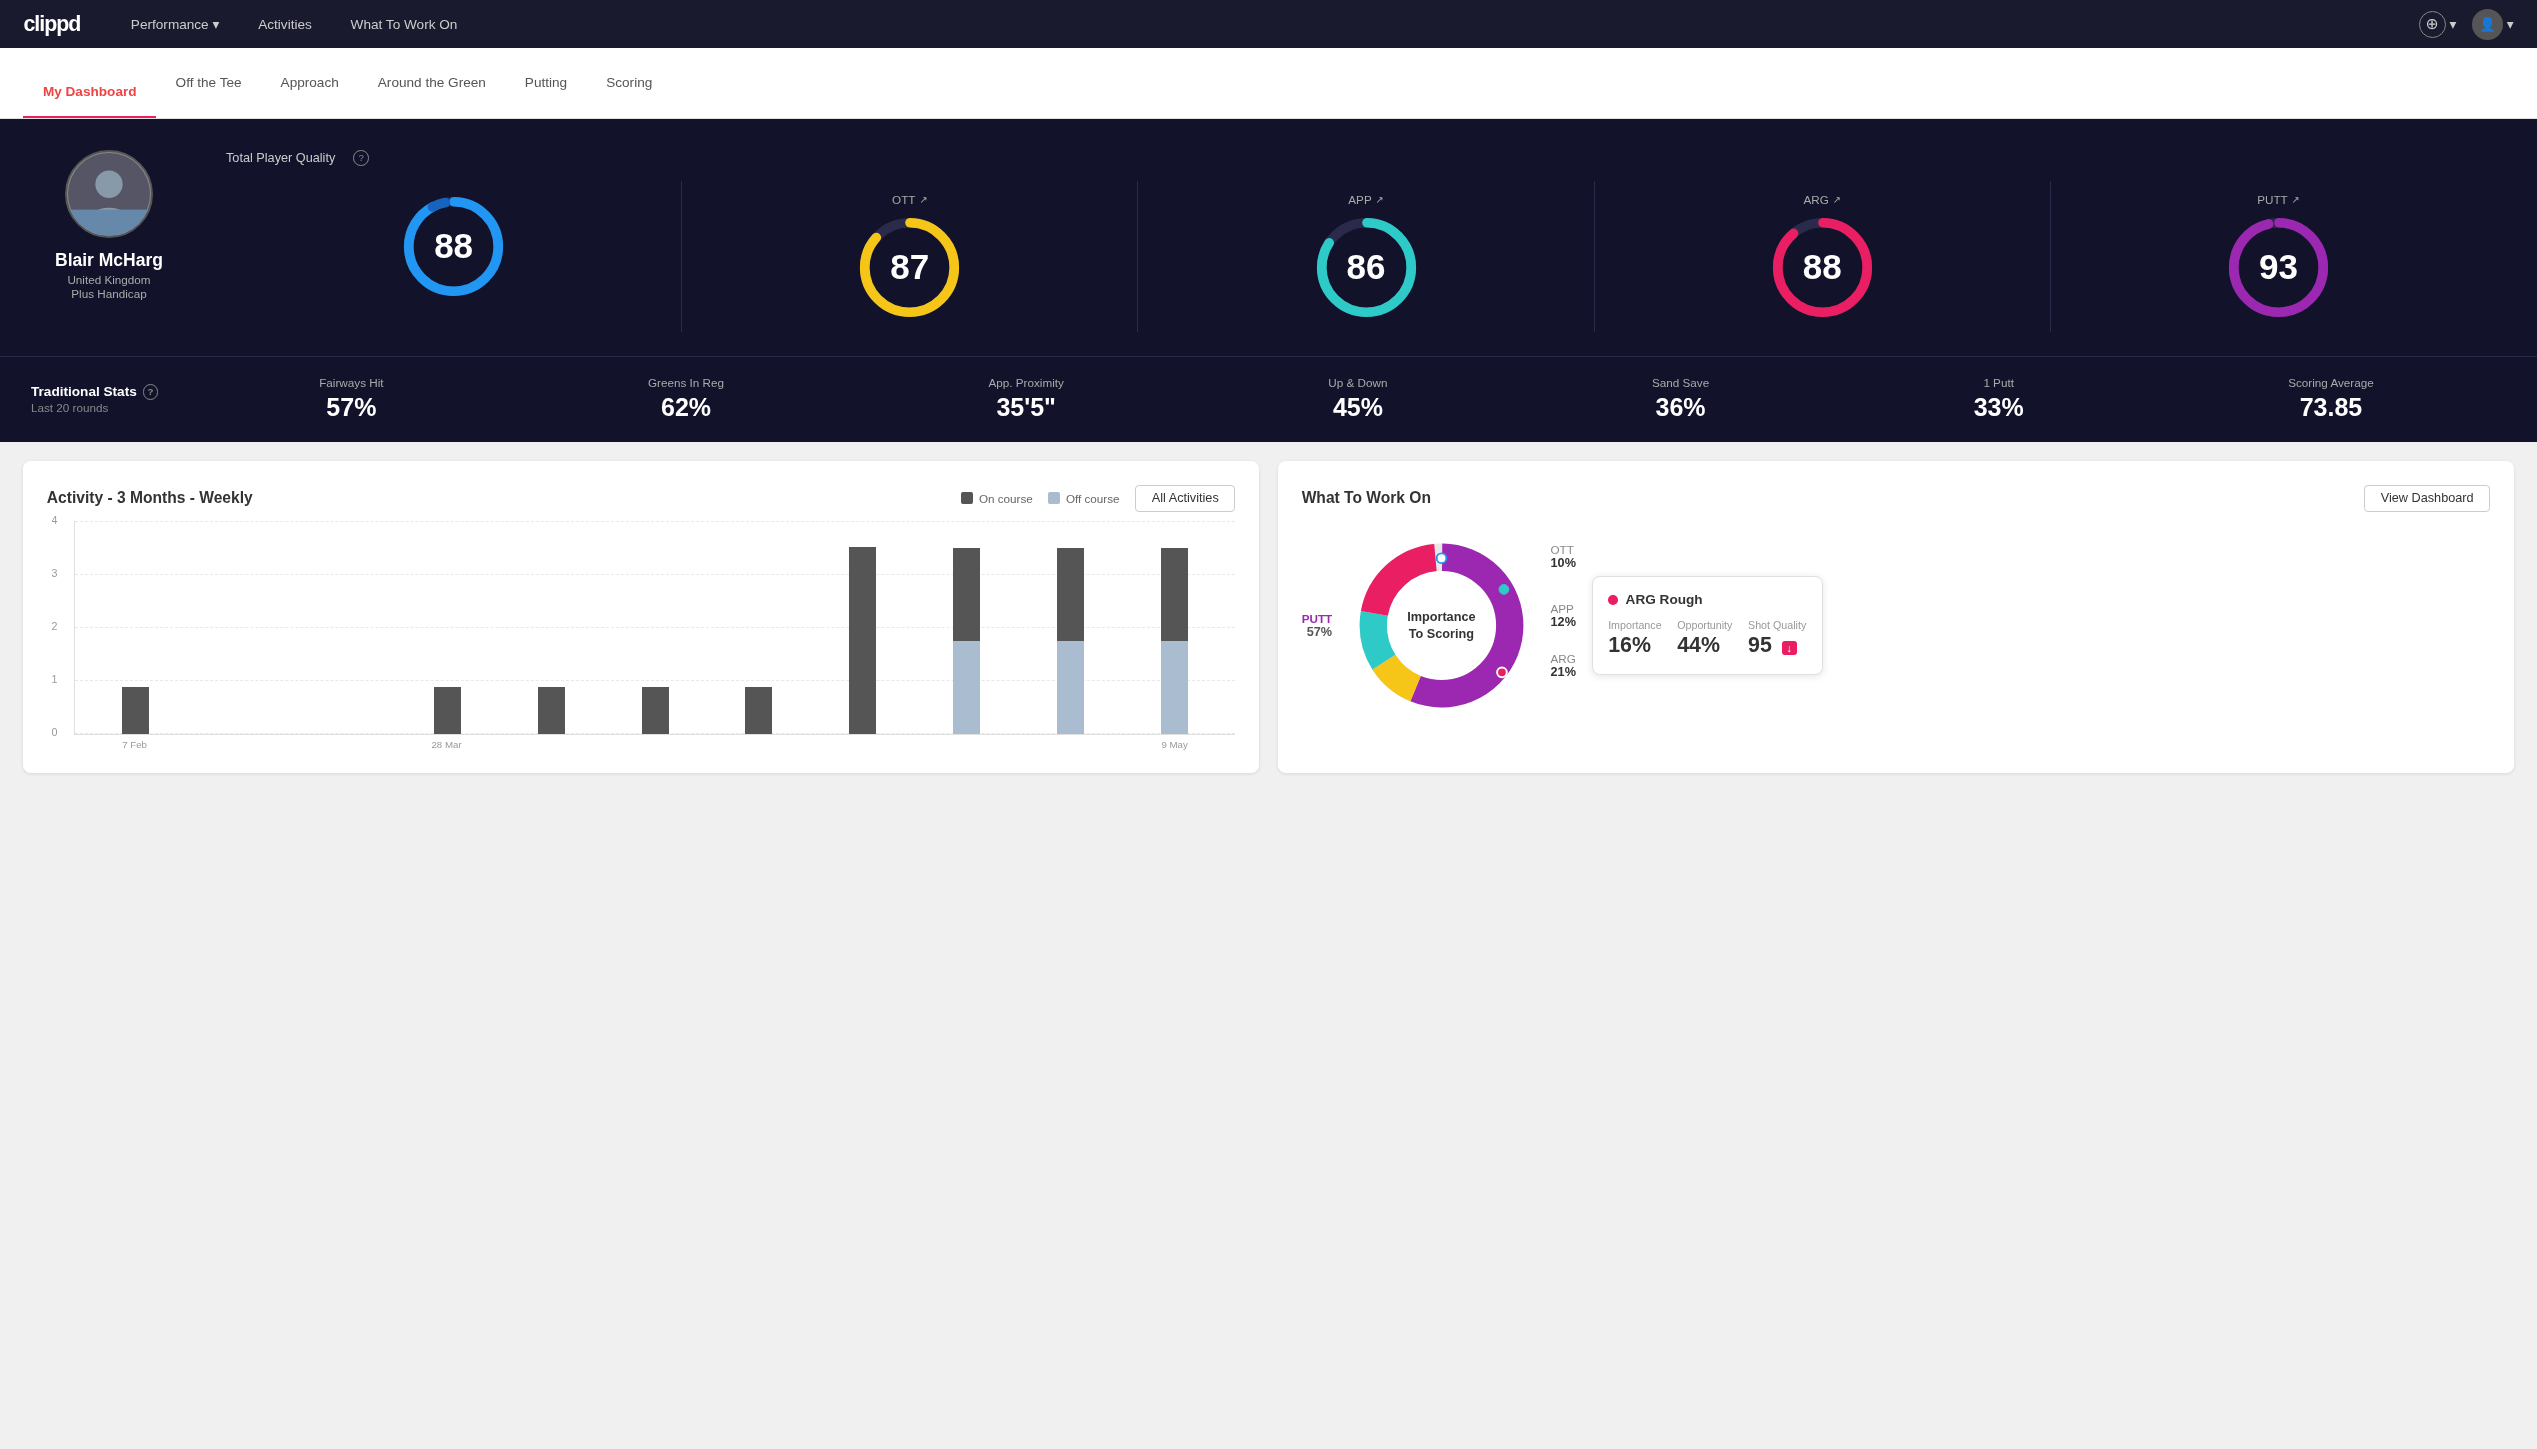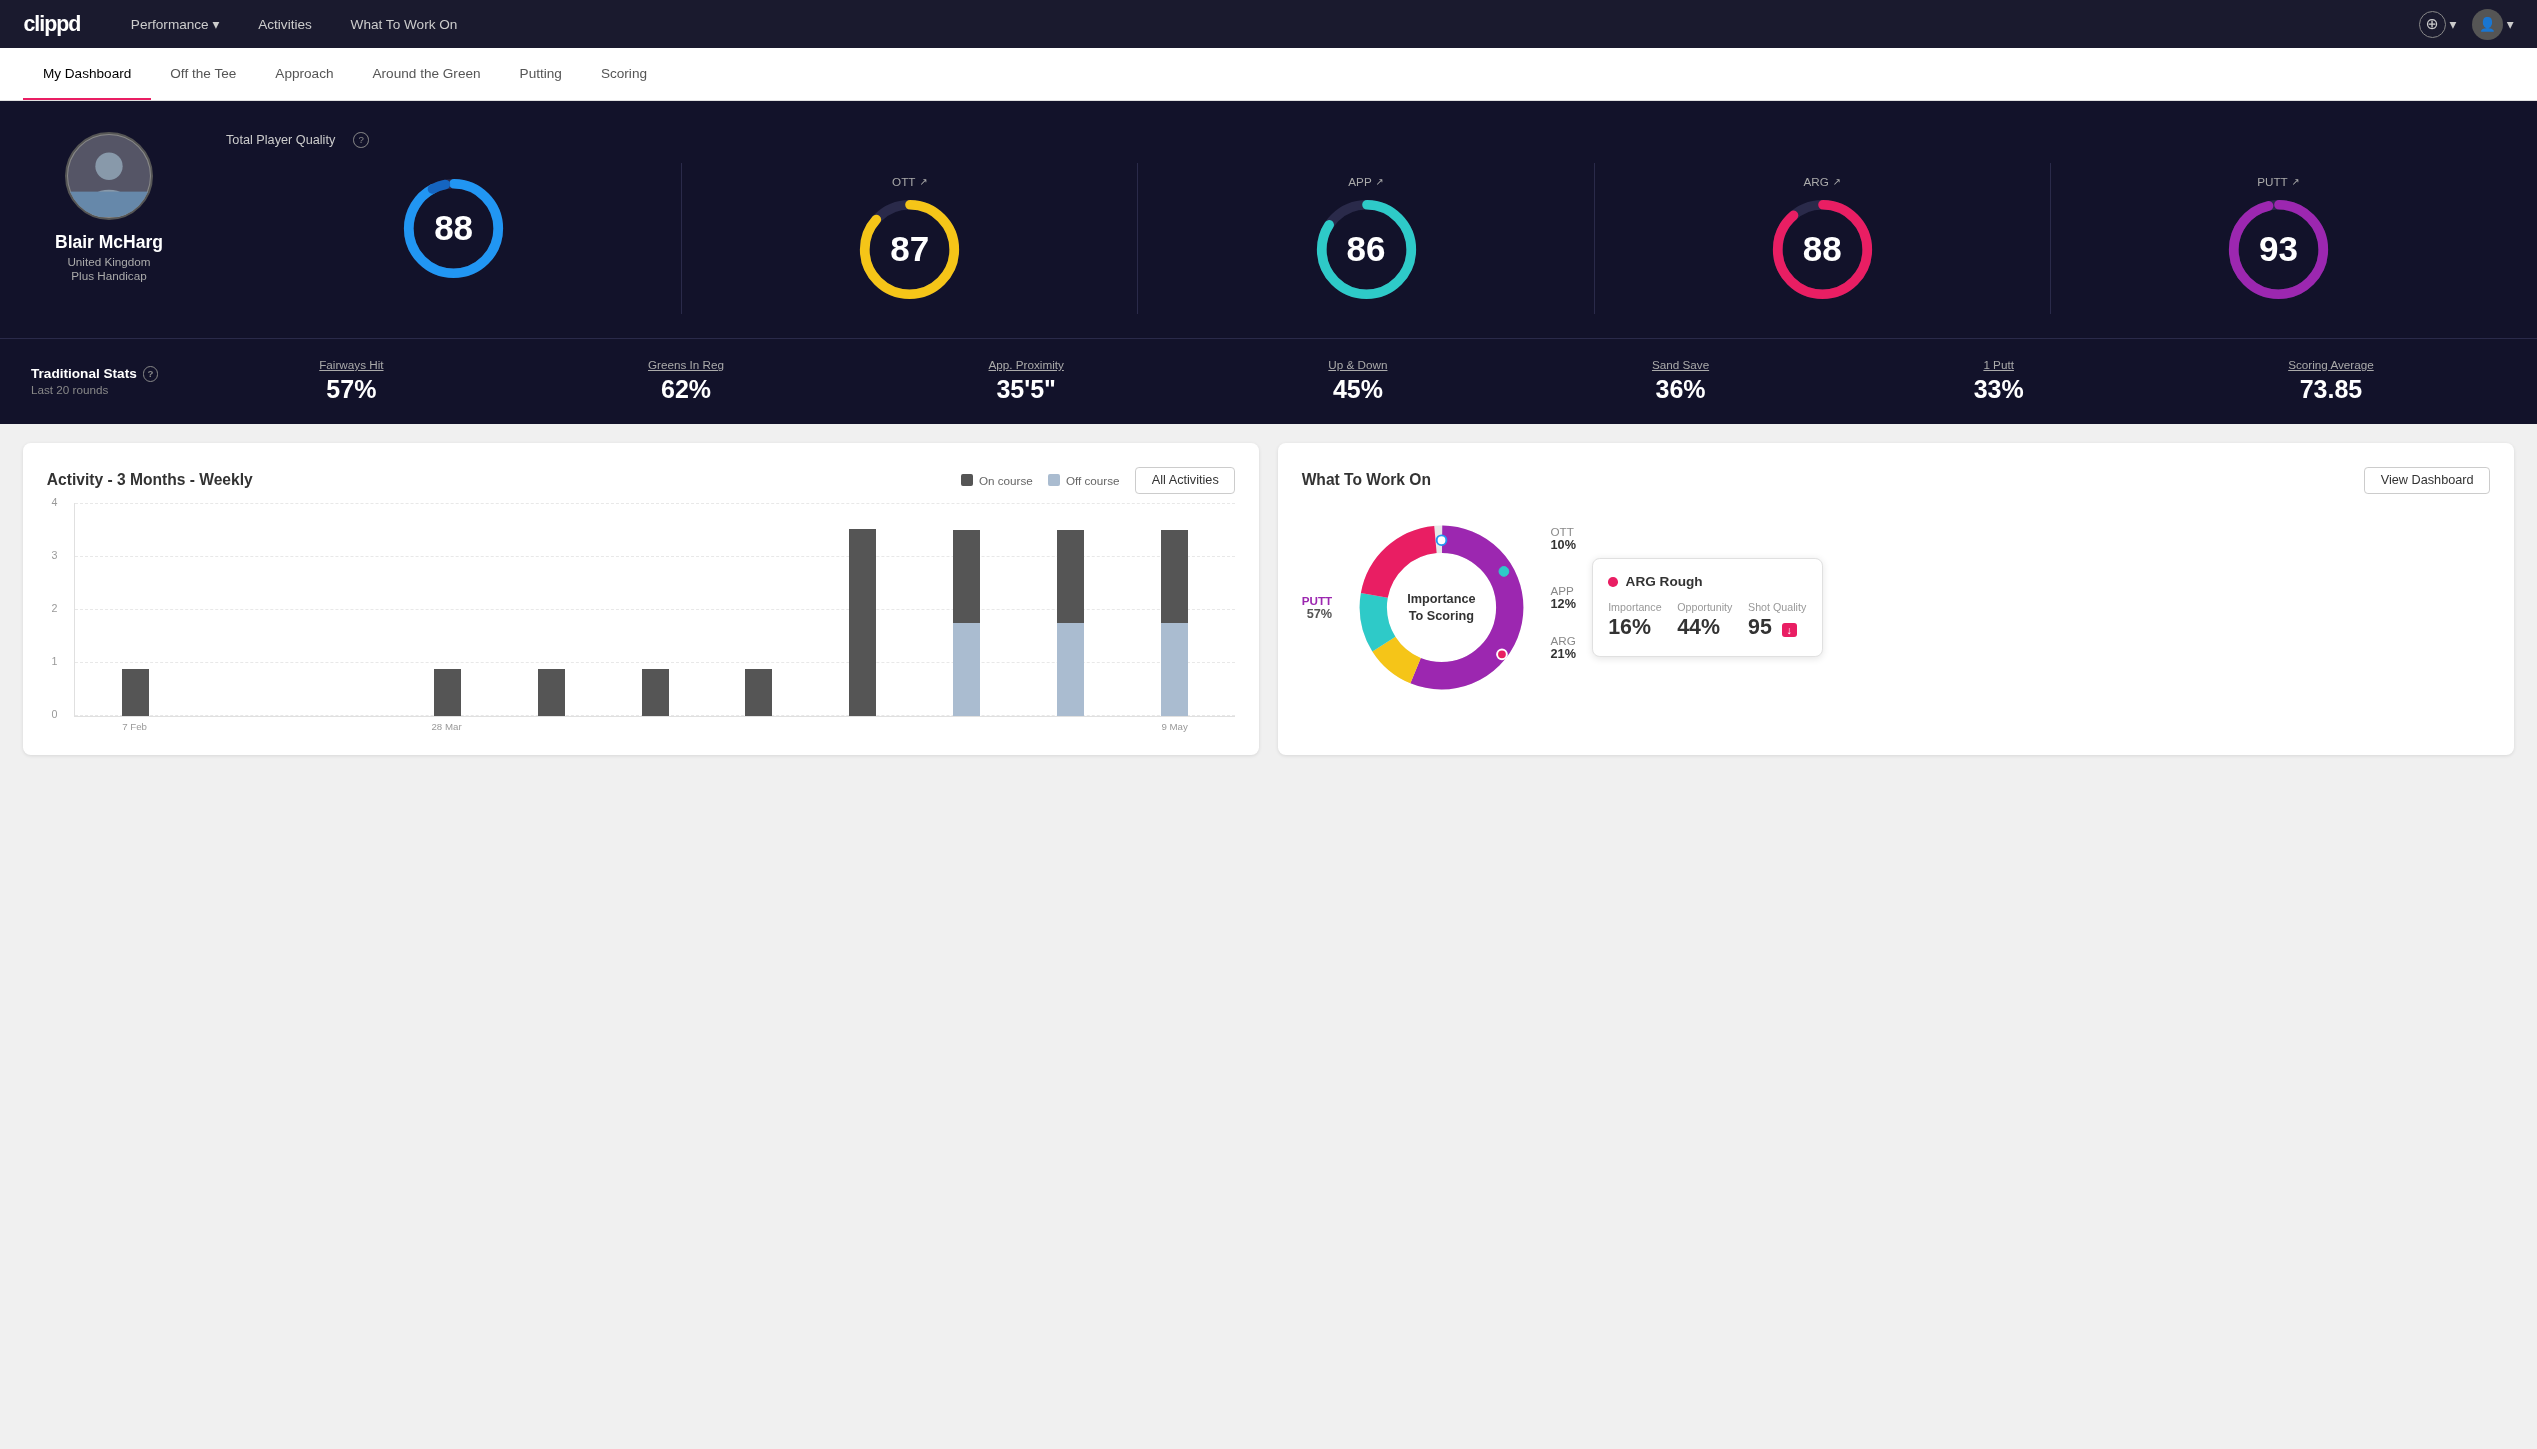--- a/index.html
+++ b/index.html
@@ -60,23 +60,24 @@
     }
     .tab {
       padding: 17.5px 19.5px;
       font-size: 13.6px;
       color: #555;
       cursor: pointer;
       border-bottom: 2.9px solid transparent;
       white-space: nowrap;
     }
     .tab.active {
-      color: #000000;
+      color: #ef4444;
       border-bottom: 2.9px solid #e91e63;
-      font-weight: 400;
+      font-weight: 700;
+      margin-top: 18px;
     }
 
     
     .hero {
       background: #12122a;
       padding: 31px 31px 23.4px;
       display: flex;
       flex-direction: column;
       gap: 19.5px;
     }
@@ -178,21 +179,21 @@
     .trad-sub { font-size: 11.7px; color: #888; margin-top: 1.9px; }
 
     .stat-items {
       flex: 1;
       display: flex;
       justify-content: space-around;
     }
     .stat-item {
       display: flex; flex-direction: column; align-items: center;
     }
-    .stat-item-label { font-size: 11.7px; color: #aaa; margin-bottom: 3.9px; text-decoration: underline; }
+    .stat-item-label { font-size: 11.7px; color: #aaa; margin-bottom: 3.9px; }
     .stat-item-value { font-size: 25px; font-weight: 700; color: #fff; }
 
     
     .bottom-section {
       display: flex;
       gap: 19.5px;
       padding: 19.5px 23.4px;
       background: #f0f0f0;
     }
 

